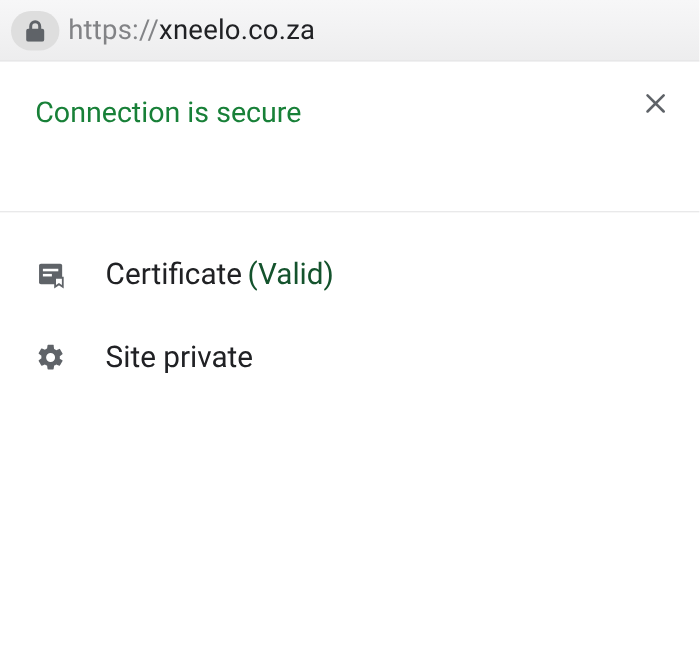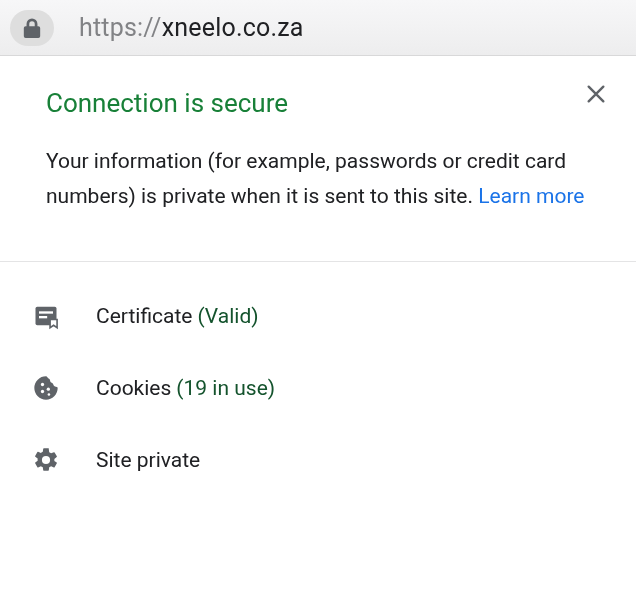--- a/index.html
+++ b/index.html
@@ -10,21 +10,20 @@
     height: 603px;
     overflow: hidden;
   }
   .address-bar {
     display: flex;
     align-items: center;
     height: 56px;
     background: linear-gradient(#f7f7f8, #ededee);
     border-bottom: 1px solid #d8d8d9;
     padding: 0 10px;
-    gap: 17px;
   }
   .lock-chip {
     width: 44px;
     height: 36px;
     background: #dedede;
     border-radius: 18px;
     display: flex;
     align-items: center;
     justify-content: center;
     margin-right: 8px;
@@ -34,21 +33,21 @@
     letter-spacing: 0.2px;
   }
   .url-proto { color: #828386; }
   .url-host  { color: #202124; }
 
   .popup {
     background: #fff;
     position: relative;
   }
   .popup-top {
-    padding: 32px 32px 48px 46px;
+    padding: 32px 32px 48px 32px;
     border-bottom: 1px solid #e4e4e5;
   }
   .close-btn {
     position: absolute;
     top: 22px;
     right: 24px;
     width: 32px;
     height: 32px;
     display: flex;
     align-items: center;
@@ -73,21 +72,21 @@
     color: #1a73e8;
     text-decoration: none;
   }
   .menu {
     padding: 18px 0 0 0;
   }
   .menu-item {
     display: flex;
     align-items: center;
     padding: 22px 32px;
-    font-size: 21px;
+    font-size: 27px;
     color: #202124;
     cursor: pointer;
   }
   .menu-item .icon-slot {
     width: 64px;
     display: flex;
     align-items: center;
     color: #5f6368;
   }
   .menu-item .label { color: #202124; }
@@ -115,53 +114,37 @@
   <button class="close-btn">
     <span>
       <svg width="22" height="22" viewBox="0 0 24 24">
         <path d="M4 4 L20 20 M20 4 L4 20" stroke="#5f6368" stroke-width="2.6" stroke-linecap="round"></path>
       </svg>
     </span>
   </button>
 
   <div class="popup-top">
     <h1 class="title">Connection is secure</h1>
-    <p class="desc">
-      <span>Your information (for example, passwords or credit card numbers) is private when it is sent to this site. </span><a href="#" class="learn-more">Learn more</a>
-    </p>
   </div>
 
   <div class="menu">
 
     <div class="menu-item">
       <span class="icon-slot">
         <svg width="28" height="28" viewBox="0 0 24 24">
           <rect x="3" y="4" width="18" height="16" rx="1.5" fill="#5f6368"></rect>
           <rect x="6" y="8" width="12" height="2" fill="#fff"></rect>
           <rect x="6" y="12" width="7" height="2" fill="#fff"></rect>
           <polygon points="21.5,15 21.5,22 18.5,20 15.5,22 15.5,15" fill="#fff" stroke="#5f6368" stroke-width="1.4"></polygon>
         </svg>
       </span>
       <span class="label">Certificate</span>
       <span class="sub">(Valid)</span>
     </div>
 
-    <div class="menu-item">
-      <span class="icon-slot">
-        <svg width="28" height="28" viewBox="0 0 24 24">
-          <path d="M12 2a10 10 0 1 0 10 10c0-1-1.2-.6-2.3-1.2C18 10 18.5 8 17 7.5 15 7 16 4.5 14.5 4 13.3 3.6 13 2 12 2Z" fill="#5f6368"></path>
-          <circle cx="9" cy="9" r="1.4" fill="#fff"></circle>
-          <circle cx="9" cy="15" r="1.4" fill="#fff"></circle>
-          <circle cx="14" cy="13" r="1.4" fill="#fff"></circle>
-          <circle cx="14.5" cy="17.5" r="1.1" fill="#fff"></circle>
-        </svg>
-      </span>
-      <span class="label">Cookies</span>
-      <span class="sub">(19 in use)</span>
-    </div>
 
     <div class="menu-item">
       <span class="icon-slot">
         <svg width="28" height="28" viewBox="0 0 24 24">
           <path d="M19.14,12.94a7.14,7.14,0,0,0,.05-.94,7.14,7.14,0,0,0-.05-.94l2.03-1.58a.5.5,0,0,0,.12-.64l-1.92-3.32a.5.5,0,0,0-.61-.22l-2.39.96a7.03,7.03,0,0,0-1.62-.94l-.36-2.54A.5.5,0,0,0,13.9,2h-3.8a.5.5,0,0,0-.49.42L9.25,4.96a7.03,7.03,0,0,0-1.62.94l-2.39-.96a.5.5,0,0,0-.61.22L2.71,8.48a.5.5,0,0,0,.12.64l2.03,1.58a7.14,7.14,0,0,0-.05.94,7.14,7.14,0,0,0,.05.94L2.83,14.16a.5.5,0,0,0-.12.64l1.92,3.32a.5.5,0,0,0,.61.22l2.39-.96a7.03,7.03,0,0,0,1.62.94l.36,2.54a.5.5,0,0,0,.49.42h3.8a.5.5,0,0,0,.49-.42l.36-2.54a7.03,7.03,0,0,0,1.62-.94l2.39.96a.5.5,0,0,0,.61-.22l1.92-3.32a.5.5,0,0,0-.12-.64ZM12,15.5A3.5,3.5,0,1,1,15.5,12,3.5,3.5,0,0,1,12,15.5Z" fill="#5f6368"></path>
         </svg>
       </span>
       <span class="label">Site private</span>
     </div>
 

